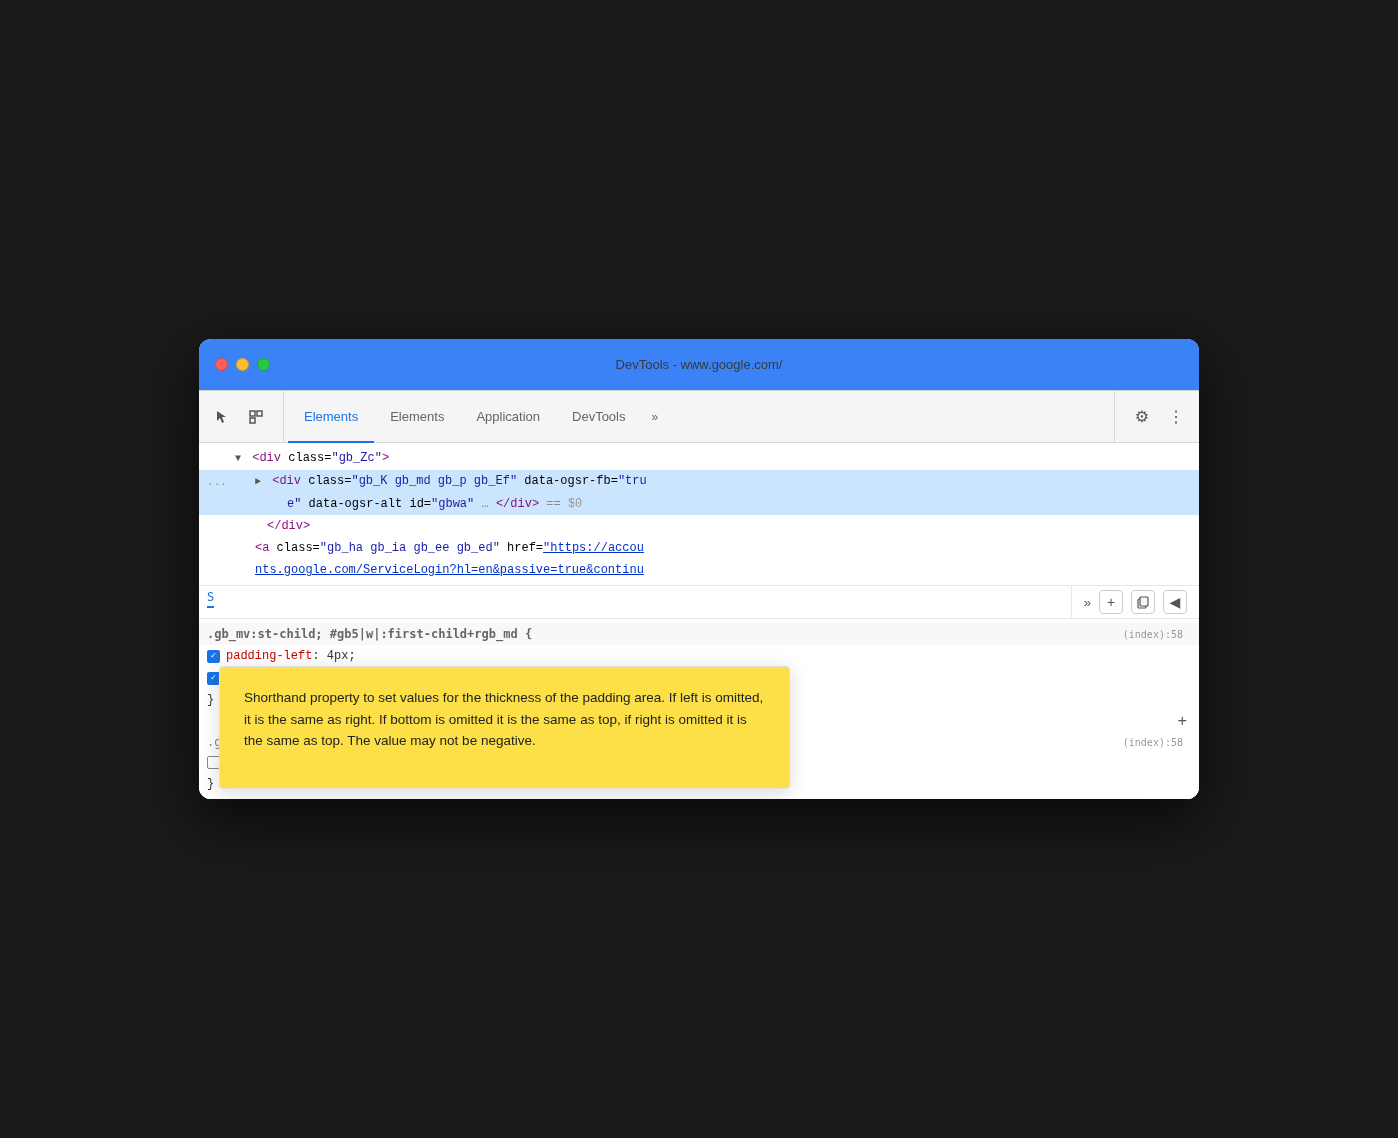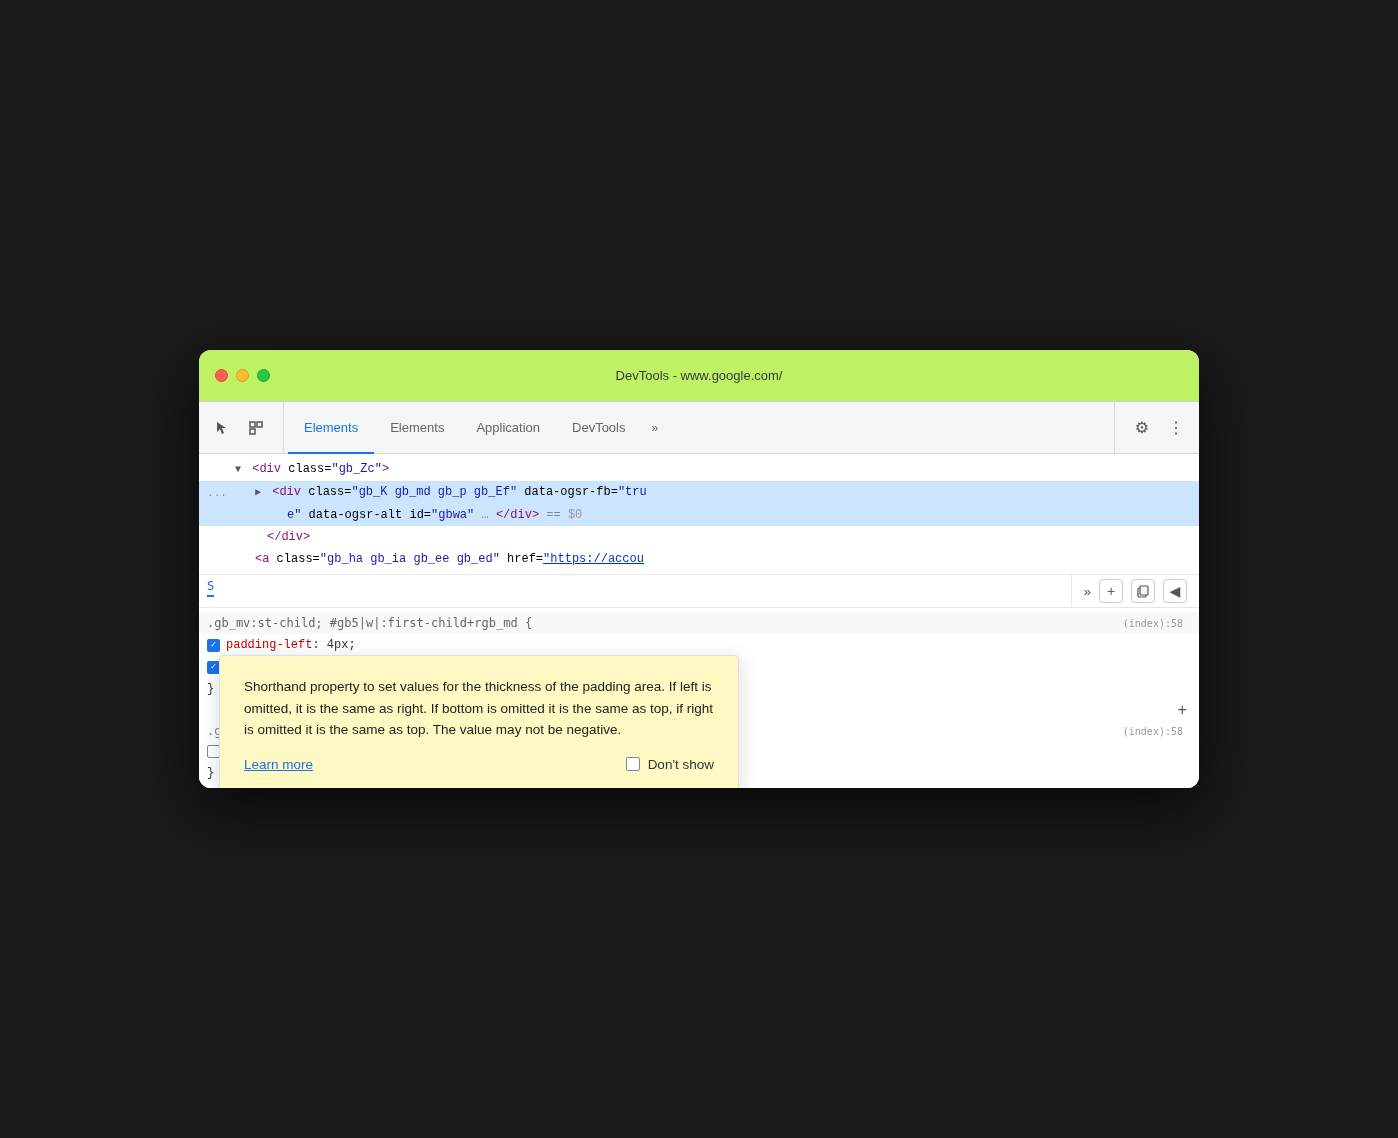--- a/index.html
+++ b/index.html
@@ -16,21 +16,21 @@
     .window {
       width: 1000px;
       background: #f2f2f2;
       border-radius: 12px;
       box-shadow: 0 20px 60px rgba(0,0,0,0.7);
       overflow: hidden;
     }
 
     
     .titlebar {
-      background: #bef264;
+      background: #3b82f6;
       height: 52px;
       display: flex;
       align-items: center;
       padding: 16px 16px;
       border-bottom: 1px solid #d0d0d0;
       position: relative;
     }
 
     .traffic-lights {
       display: flex;
@@ -268,22 +268,22 @@
       cursor: pointer;
       background: #fff;
       color: #555;
     }
 
     
     .tooltip-popup {
       position: absolute;
       top: 80px;
       left: 20px;
-      width: 520px;
-      background: #fef9c3;
+      width: 571px;
+      background: #fde047;
       border: 1px solid #e0e0e0;
       border-radius: 4px;
       box-shadow: 0 4px 20px rgba(0,0,0,0.15);
       padding: 20px 24px;
       z-index: 10;
     }
 
     .tooltip-text {
       font-size: 13.5px;
       line-height: 1.6;
@@ -435,20 +435,26 @@
 
       <div class="html-row">
         <div class="dots-col"></div>
         <div class="html-content" style="padding-left:20px;">
           <span class="tag">&lt;a </span>
           <span class="attr-name">class=</span><span class="attr-val">"gb_ha gb_ia gb_ee gb_ed"</span>
           <span class="attr-name"> href=</span><span class="attr-val-link">"https://accou</span>
         </div>
       </div>
 
+      <div class="html-row">
+        <div class="dots-col"></div>
+        <div class="html-content" style="padding-left:20px;">
+          <span class="attr-val-link">nts.google.com/ServiceLogin?hl=en&amp;passive=true&amp;continu</span>
+        </div>
+      </div>
 
     </div>
 
     <div class="lower-area">
 
       <div class="css-left">
 
 
         <div style="display:flex; border-bottom:1px solid #e8e8e8;">
           <div style="flex:1; padding:4px 8px; font-family:Menlo,monospace; font-size:12px; color:#666;">
@@ -462,33 +468,26 @@
                 <rect x="2" y="4" width="8" height="9" rx="1" fill="none" stroke="#555" stroke-width="1.2"></rect>
                 <rect x="4" y="2" width="8" height="9" rx="1" fill="#f5f5f5" stroke="#555" stroke-width="1.2"></rect>
               </svg>
             </div>
             <div class="icon-circle-btn">◀</div>
           </div>
         </div>
 
         <div class="tooltip-popup">
           <p class="tooltip-text">Shorthand property to set values for the thickness of the padding area. If left is omitted, it is the same as right. If bottom is omitted it is the same as top, if right is omitted it is the same as top. The value may not be negative.</p>
-          <div class="tooltip-footer">
-            <a class="learn-more">Learn more</a>
-            <div class="dont-show">
-              <div class="checkbox-empty"></div>
-              <span>Don't show</span>
-            </div>
-          </div>
         </div>
 
         <div class="css-panel">
 
           <div class="css-selector css-area-bg" style="padding: 4px 8px; font-family: Menlo,monospace; font-size:12px; display:flex; align-items:center;">
-            <span style="color:#666; flex:1;">.gb_mv:st-child; #gb5|w|:first-child+rgb_md {</span>
+            <span style="color:#666; flex:1;font-weight:bold;">.gb_mv:st-child; #gb5|w|:first-child+rgb_md {</span>
             <span class="css-line-num">(index):58</span>
           </div>
 
           <div class="css-row">
             <div class="checkbox-blue"></div>
             <span class="css-prop">padding-left</span>
             <span style="color:#333;">:&nbsp;</span>
             <span class="css-val">4px;</span>
           </div>
 

